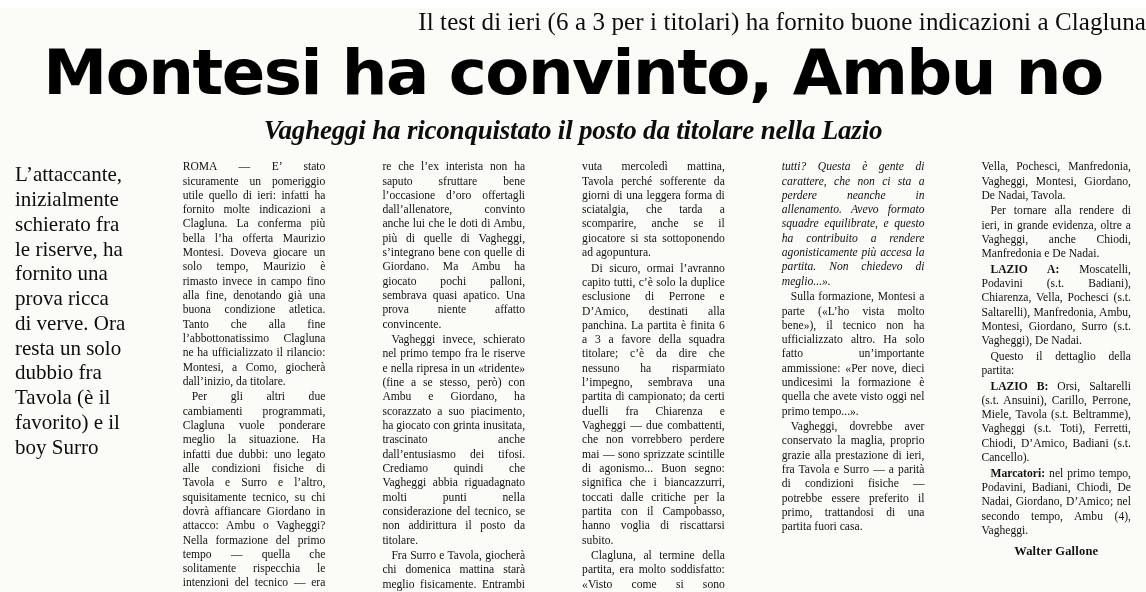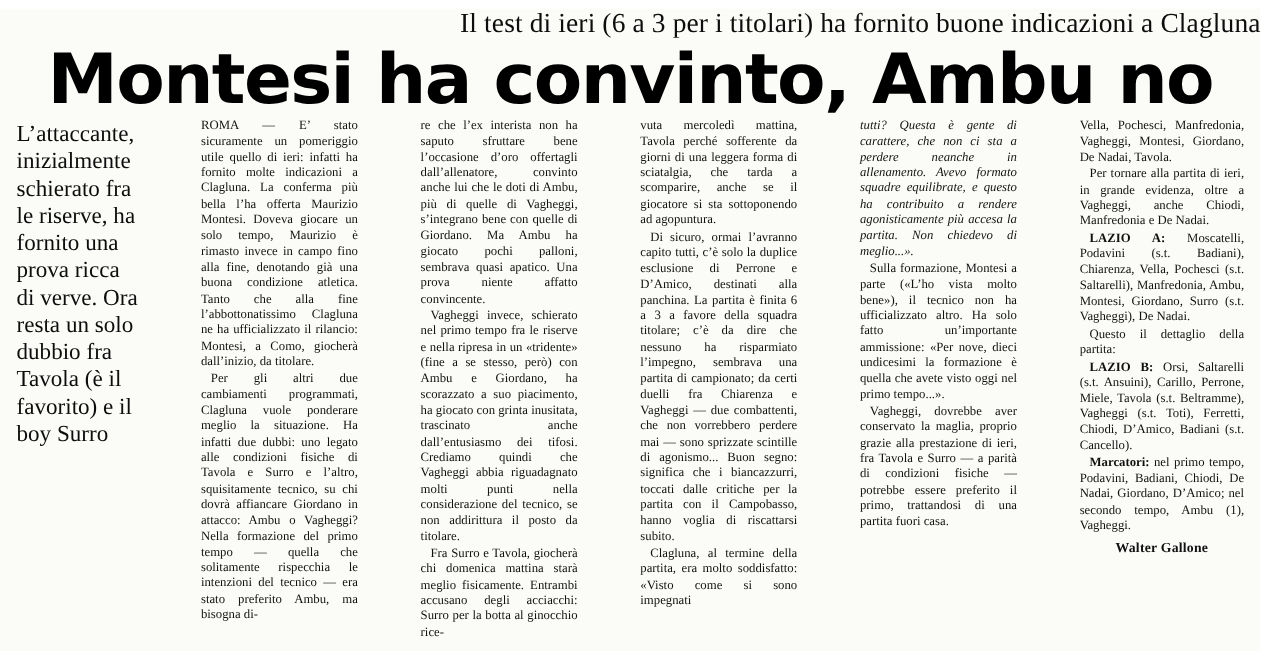--- a/index.html
+++ b/index.html
@@ -117,20 +117,21 @@
 </style>
 </head>
 <body>
 
 <div class="page">
 
   <div class="kicker">Il test di ieri (6 a 3 per i titolari) ha fornito buone indicazioni a Clagluna</div>
 
   <h1 class="headline">Montesi ha convinto, Ambu no</h1>
 
+  <div class="subhead">Vagheggi ha riconquistato il posto da titolare nella Lazio</div>
 
   <div class="columns">
 
     <div class="col lead">
       <p>L’attaccante, inizialmente schierato fra le riserve, ha fornito una prova ricca di verve. Ora resta un solo dubbio fra Tavola (è il favorito) e il boy Surro</p>
     </div>
 
     <div class="col txtcol">
 
     <p class="first">ROMA — E’ stato sicuramente un pomeriggio utile quello di ieri: infatti ha fornito molte indicazioni a Clagluna. La conferma più bella l’ha offerta Maurizio Montesi. Doveva giocare un solo tempo, Maurizio è rimasto invece in campo fino alla fine, denotando già una buona condizione atletica. Tanto che alla fine l’abbottonatissimo Clagluna ne ha ufficializzato il rilancio: Montesi, a Como, giocherà dall’inizio, da titolare.</p>
@@ -150,22 +151,22 @@
       </div>
 
     <div class="col txtcol">
         <p class="italic first">tutti? Questa è gente di carattere, che non ci sta a perdere neanche in allenamento. Avevo formato squadre equilibrate, e questo ha contribuito a rendere agonisticamente più accesa la partita. Non chiedevo di meglio...».</p>
         <p>Sulla formazione, Montesi a parte («L’ho vista molto bene»), il tecnico non ha ufficializzato altro. Ha solo fatto un’importante ammissione: «Per nove, dieci undicesimi la formazione è quella che avete visto oggi nel primo tempo...».</p>
         <p>Vagheggi, dovrebbe aver conservato la maglia, proprio grazie alla prestazione di ieri, fra Tavola e Surro — a parità di condizioni fisiche — potrebbe essere preferito il primo, trattandosi di una partita fuori casa.</p>
       </div>
 
     <div class="col txtcol lastcol">
       <p class="first">Vella, Pochesci, Manfredonia, Vagheggi, Montesi, Giordano, De Nadai, Tavola.</p>
-        <p>Per tornare alla partita di ieri, in grande evidenza, oltre a Vagheggi, anche Chiodi, Manfredonia e De Nadai.</p>
+        <p>Per tornare alla rendere di ieri, in grande evidenza, oltre a Vagheggi, anche Chiodi, Manfredonia e De Nadai.</p>
         <p><span class="lineup-label">LAZIO A:</span><span> Moscatelli, Podavini (s.t. Badiani), Chiarenza, Vella, Pochesci (s.t. Saltarelli), Manfredonia, Ambu, Montesi, Giordano, Surro (s.t. Vagheggi), De Nadai.</span></p>
         <p>Questo il dettaglio della partita:</p>
         <p><span class="lineup-label">LAZIO B:</span><span> Orsi, Saltarelli (s.t. Ansuini), Carillo, Perrone, Miele, Tavola (s.t. Beltramme), Vagheggi (s.t. Toti), Ferretti, Chiodi, D’Amico, Badiani (s.t. Cancello).</span></p>
-        <p><span class="lineup-label">Marcatori:</span><span> nel primo tempo, Podavini, Badiani, Chiodi, De Nadai, Giordano, D’Amico; nel secondo tempo, Ambu (1), Vagheggi.</span></p>
+        <p><span class="lineup-label">Marcatori:</span><span> nel primo tempo, Podavini, Badiani, Chiodi, De Nadai, Giordano, D’Amico; nel secondo tempo, Ambu (4), Vagheggi.</span></p>
         <div class="sign">Walter Gallone</div>
     </div>
 
   </div>
 </div>
 
 </body></html>

